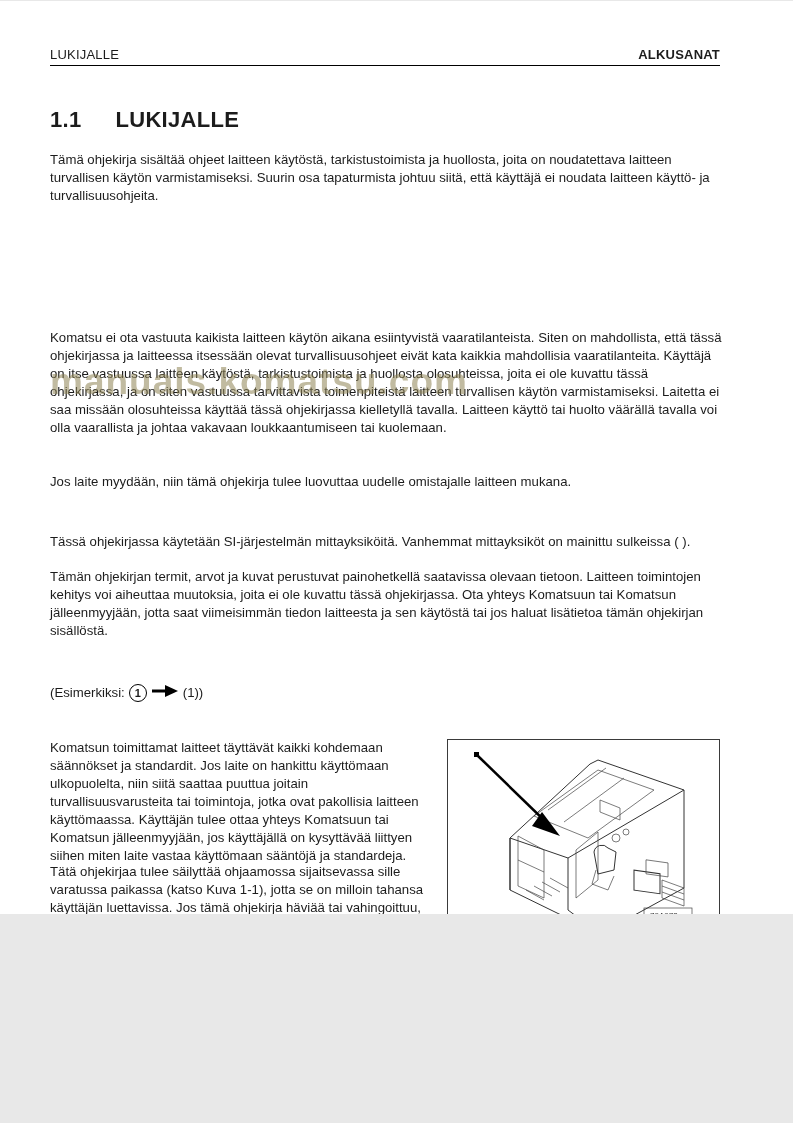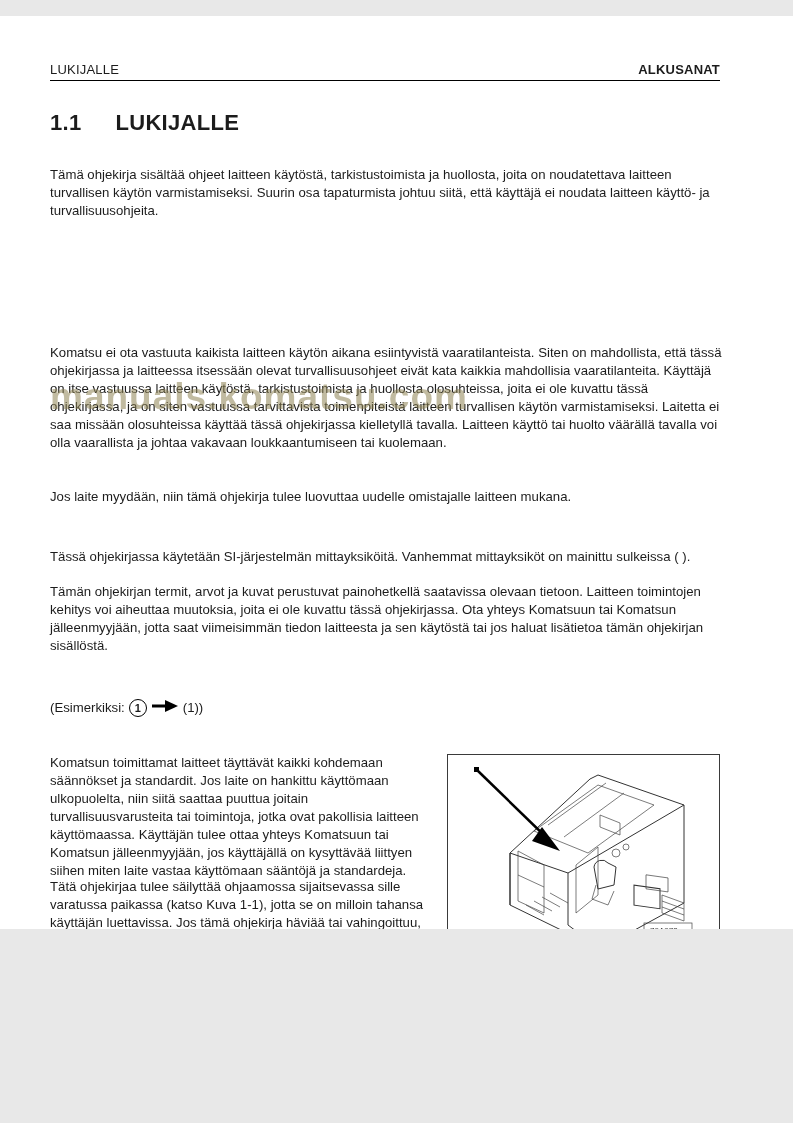--- a/index.html
+++ b/index.html
@@ -3,27 +3,27 @@
 <meta charset="utf-8">
 <style>
   html,body{margin:0;padding:0;background:#e8e8e8;}
   .page{
     position:relative;
     width:793px;height:913px;
     background:#ffffff;
     font-family:"Liberation Sans", sans-serif;
     color:#1c1c1c;
     overflow:hidden;
-    margin:16px auto;
+    margin:1px auto;
   }
   .hdr-left{position:absolute;left:50px;top:46px;font-size:13px;letter-spacing:.2px;}
   .hdr-right{position:absolute;right:73px;top:46px;font-size:13px;font-weight:bold;letter-spacing:.2px;}
   .hdr-rule{position:absolute;left:50px;right:73px;top:64px;border-top:1.5px solid #000;}
 
-  .title{position:absolute;left:50px;top:94px;font-size:22px;font-weight:bold;letter-spacing:.3px;}
+  .title{position:absolute;left:50px;top:106px;font-size:22px;font-weight:bold;letter-spacing:.3px;}
   .title .t-num{display:inline-block;margin-right:34px;}
 
   .para{
     position:absolute;left:50px;width:672px;
     font-size:13.2px;line-height:18px;
     text-align:left;
   }
   .para.narrow{width:382px;}
 
   .p1{top:150px;} .p2{top:240px;} .p3{top:328px;} .p4{top:472px;}

